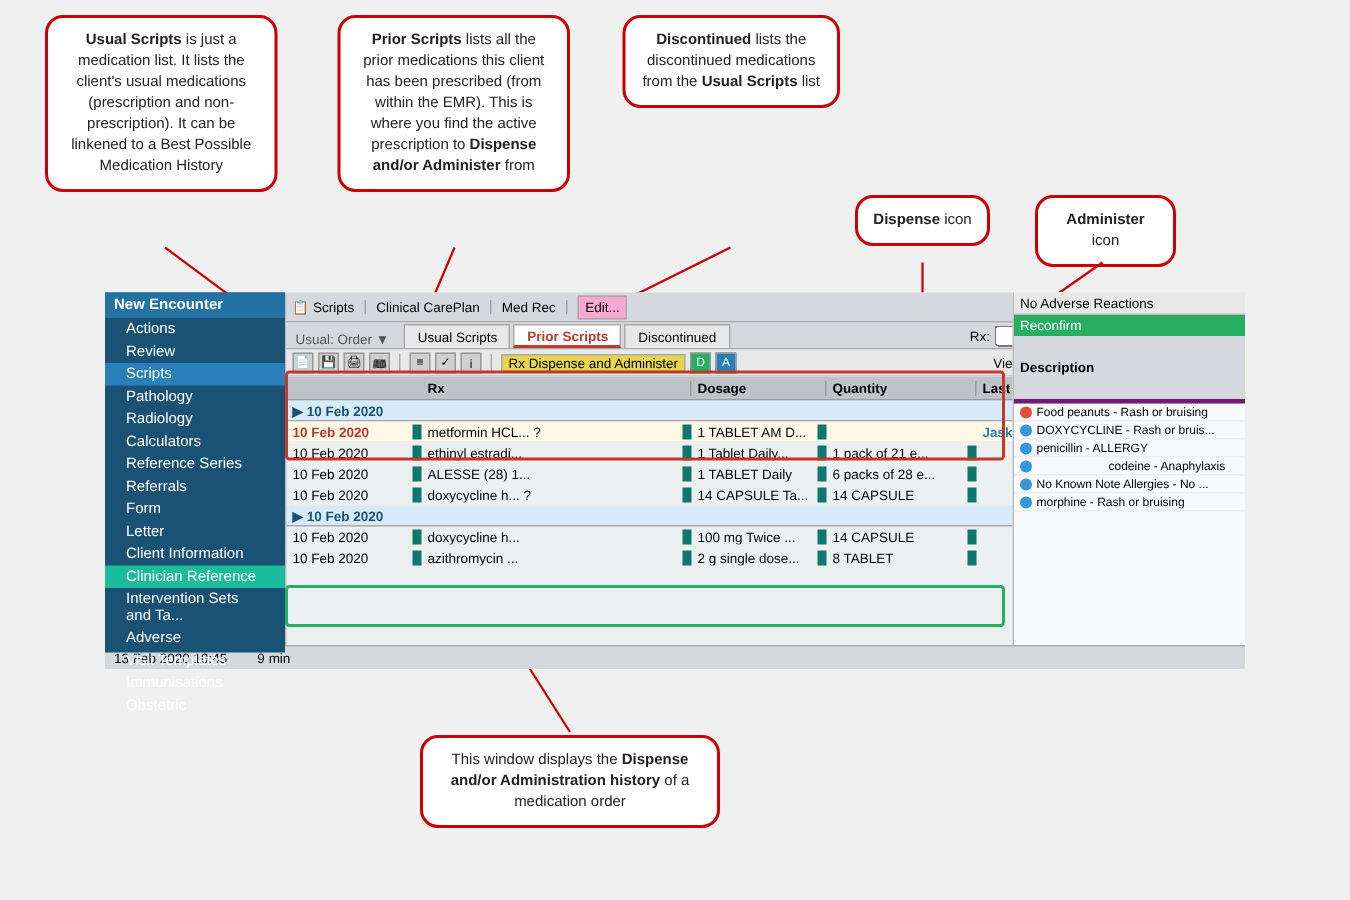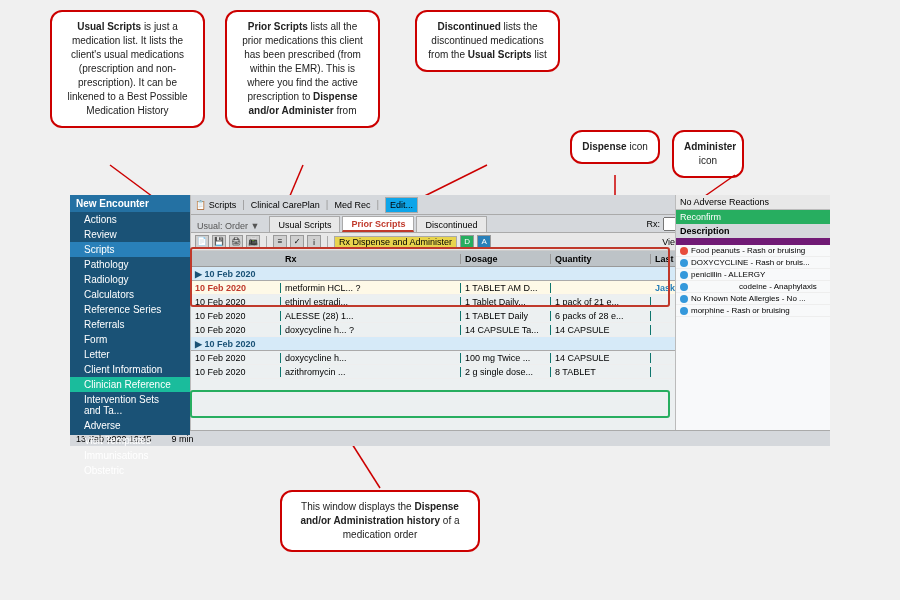--- a/index.html
+++ b/index.html
@@ -23,37 +23,36 @@
       font-size: 10px;
       line-height: 1.4;
       text-align: center;
       color: #222;
     }
     .annotation-bubble b { font-weight: bold; }
 
     .bubble-usual {
       left: 30px; top: 10px;
       width: 155px;
-      margin-left: 20px;
     }
     .bubble-prior {
       left: 225px; top: 10px;
       width: 155px;
     }
     .bubble-discontinued {
       left: 415px; top: 10px;
       width: 145px;
     }
     .bubble-dispense {
       left: 570px; top: 130px;
       width: 90px;
     }
     .bubble-administer {
-      left: 672px; top: 130px;
-      width: 72px;
+      left: 690px; top: 130px;
+      width: 94px;
     }
     .bubble-bottom {
       left: 280px; top: 490px;
       width: 200px;
       text-align: center;
     }
 
     
     .arrows-svg {
       position: absolute;
@@ -105,21 +104,21 @@
       background: #d5d8dc;
       padding: 2px 4px;
       border-bottom: 1px solid #aaa;
       display: flex;
       align-items: center;
       gap: 6px;
       font-size: 10px;
       height: 20px;
     }
     .toolbar-btn {
-      background: #0ea5e9;
+      background: #f9a8d4;
       border: 1px solid #aaa;
       padding: 0 4px;
       font-size: 9px;
       cursor: pointer;
       height: 16px;
     }
 
     
     .tab-bar {
       display: flex;
@@ -198,21 +197,21 @@
       height: 14px;
       border-bottom: 1px solid #eee;
       align-items: center;
     }
     .table-row.highlighted-row {
       background: #fef9e7;
     }
     .table-cell {
       padding: 0 4px;
       font-size: 9px;
-      border-right: 1px solid #0f766e;
+      border-right: 6px solid #0f766e;
       overflow: hidden;
       white-space: nowrap;
       text-overflow: ellipsis;
     }
     .table-cell.bold { font-weight: bold; color: #c0392b; }
     .table-cell.clinician { color: #2980b9; font-weight: bold; }
 
     
     .dispense-panel {
       background: #f8f9fa;
@@ -491,21 +490,21 @@
         <div class="table-cell">2 g single dose...</div>
         <div class="table-cell">8 TABLET</div>
         <div class="table-cell"></div>
       </div>
 
     </div>
 
     <div class="right-panel">
       <div class="right-panel-header">No Adverse Reactions</div>
       <div class="right-panel-title">Reconfirm</div>
-      <div style="background:#d5d8dc;padding:2px 4px;font-size:9px;font-weight:bold;border-bottom:7px solid #701a75;">Description</div>
+      <div style="background:#d5d8dc;padding:16px 4px;font-size:9px;font-weight:bold;border-bottom:3px solid #701a75;">Description</div>
 
       <div class="allergy-item">
         <div class="allergy-dot" style="background:#e74c3c;"></div>
         <span style="font-size:8px;">Food peanuts - Rash or bruising</span>
       </div>
       <div class="allergy-item">
         <div class="allergy-dot" style="background:#3498db;"></div>
         <span style="font-size:8px;">DOXYCYCLINE - Rash or bruis...</span>
       </div>
       <div class="allergy-item">

